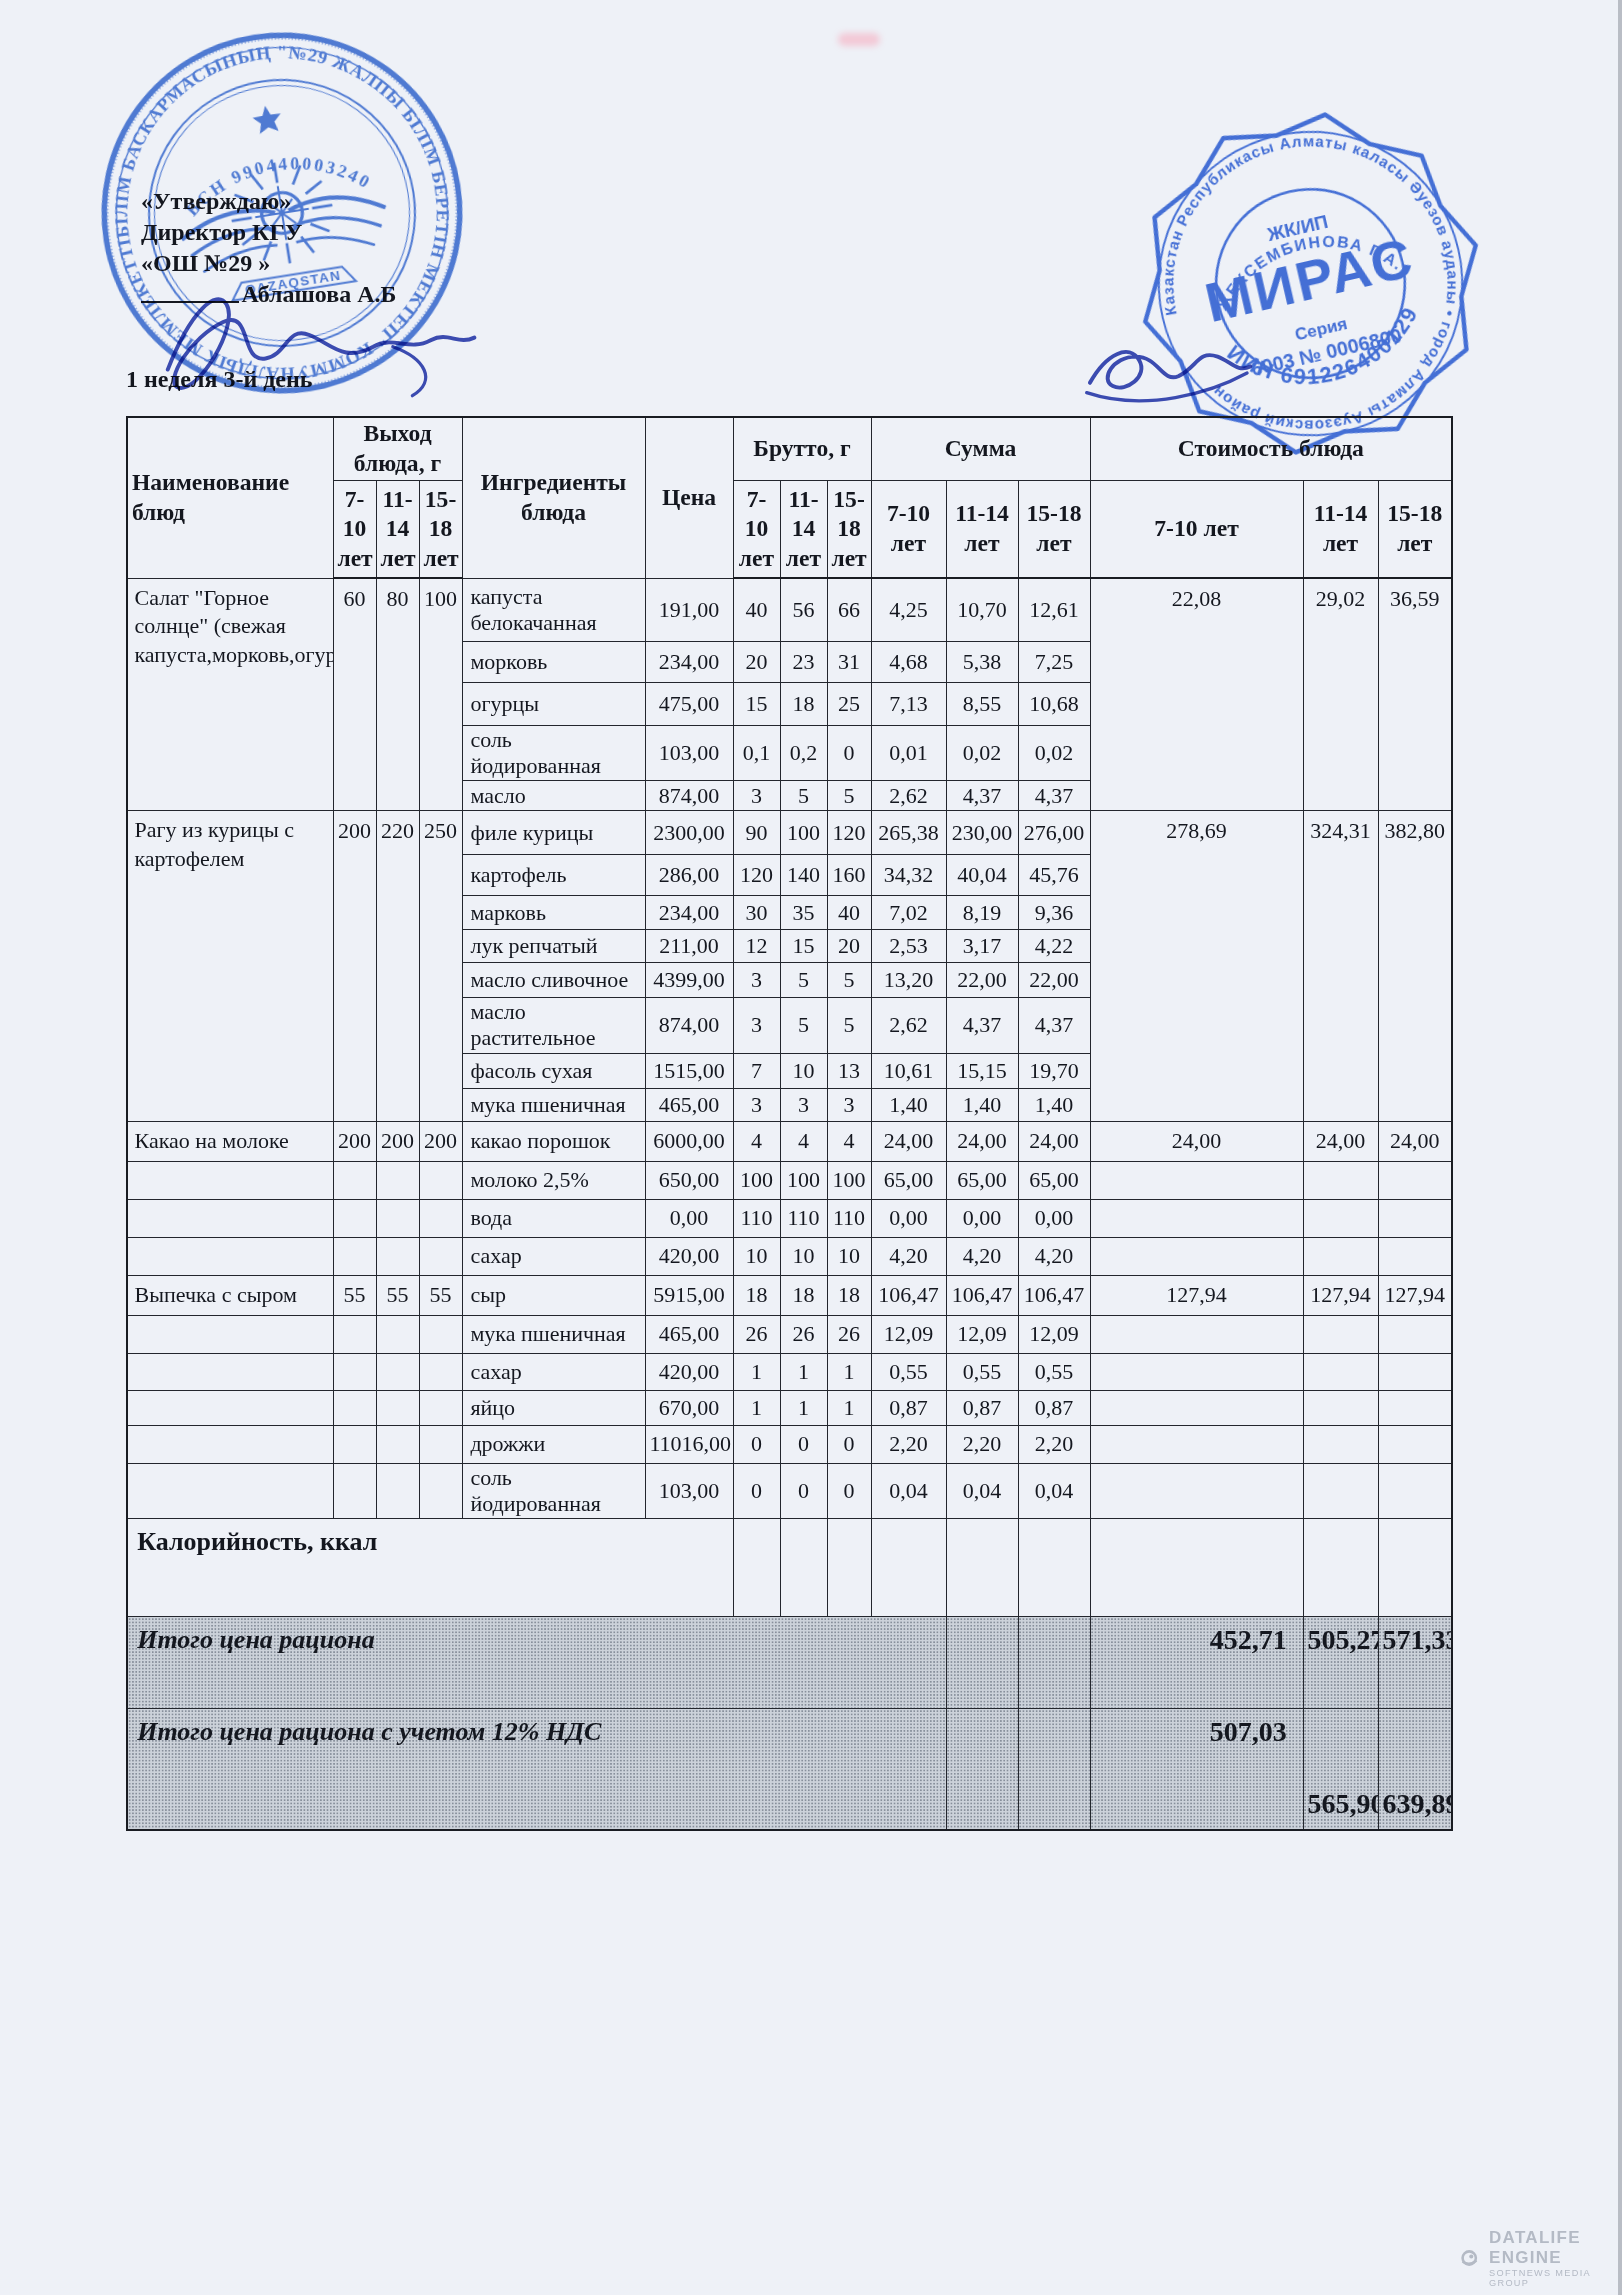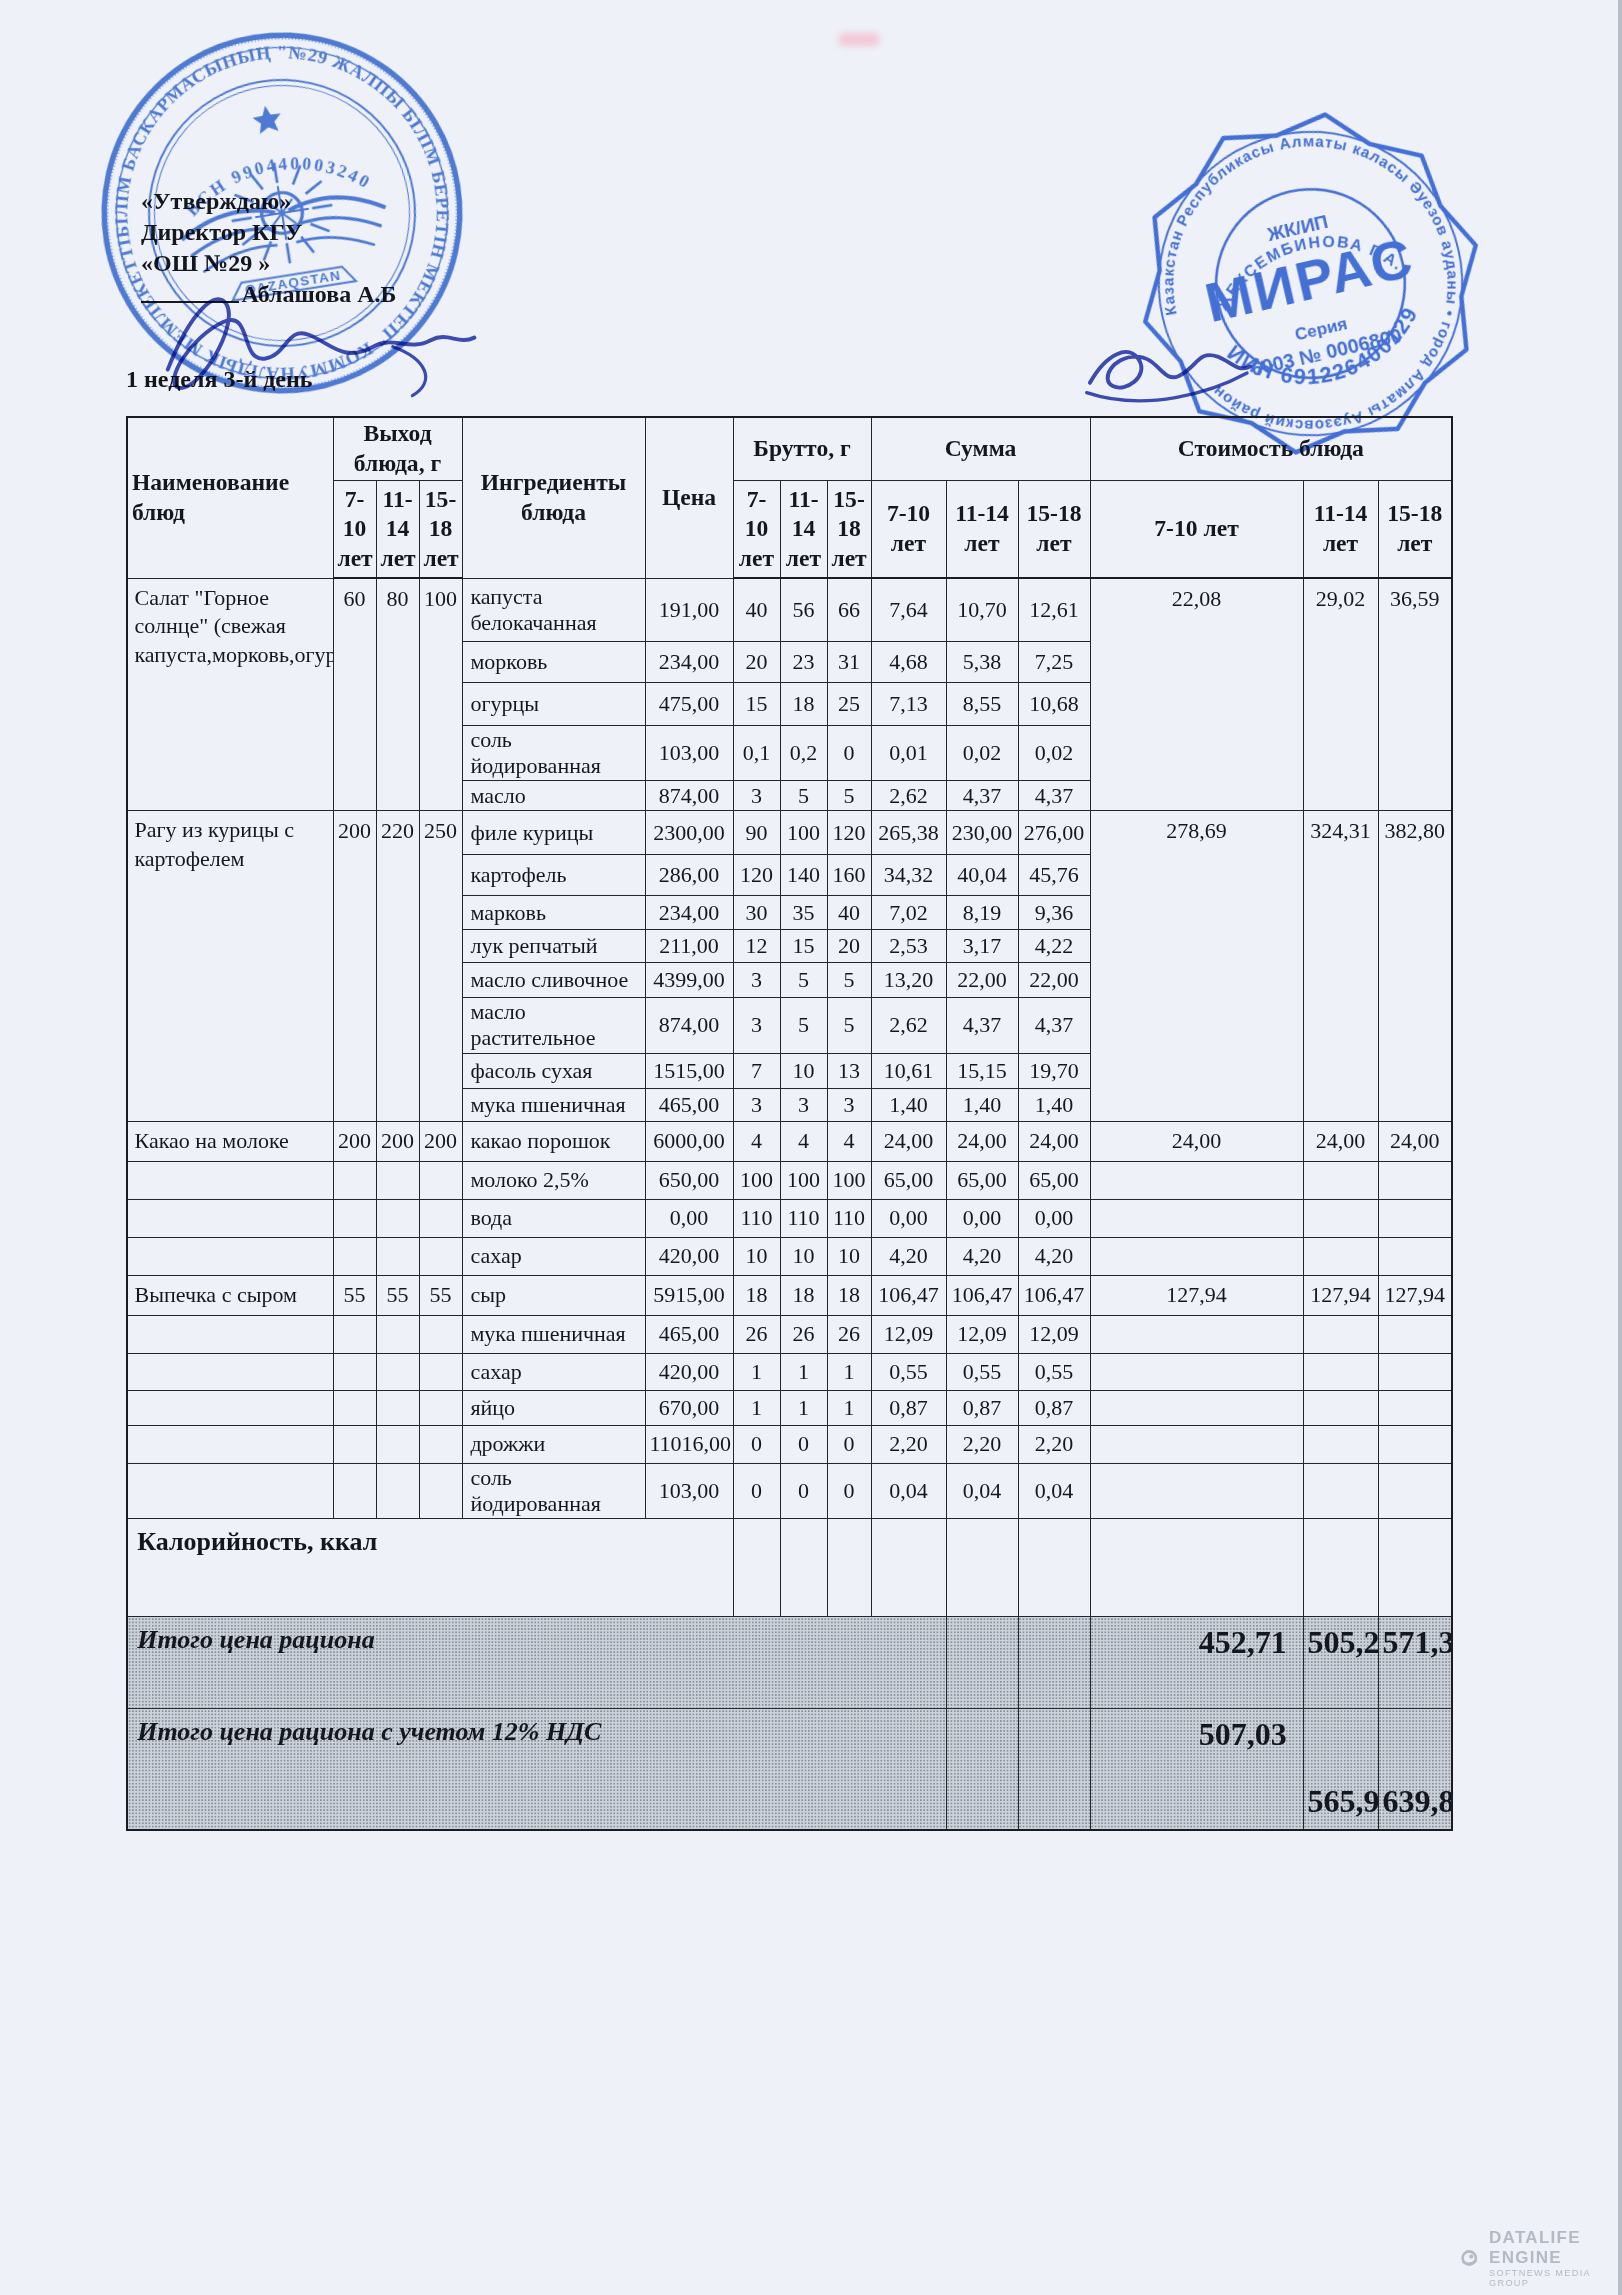--- a/index.html
+++ b/index.html
@@ -33,21 +33,21 @@
   td.dish-name{text-align:left;vertical-align:top;padding:5.2px 6.5px;line-height:1.3;}
   td.ingr{text-align:left;padding-left:7.9px;}
   td.vtop{vertical-align:top;padding-top:6.5px;}
   tr.h-kcal{height:98px;}
   tr.h-tot{height:92px;}
   tr.h-vat{height:121px;}
   td.klabel{font-weight:bold;text-align:left;vertical-align:top;font-size:26px;padding:7.9px 9.2px;}
   td.flabel{font-weight:bold;font-style:italic;text-align:left;vertical-align:top;font-size:26px;padding:7.9px 9.2px;}
   tr.shade td{background-color:#ccd2da;
       background-image:radial-gradient(rgba(66,76,92,.5) 0.7px,transparent 0.9px);background-size:3.3px 3.3px;}
-  td.tot{font-weight:bold;font-size:32px;vertical-align:top;padding-top:6.5px;}
+  td.tot{font-weight:bold;font-size:28px;vertical-align:top;padding-top:6.5px;}
   td.right{text-align:right;padding-right:15.7px;}
   td.vbot{vertical-align:bottom;padding-bottom:9.2px;}
 
   
   .wm{position:absolute;left:1459px;top:2228px;display:flex;align-items:center;gap:6.5px;color:#b4bac5;}
   .wm .t1{font-family:"Liberation Sans","DejaVu Sans",sans-serif;font-weight:bold;font-size:17px;letter-spacing:1.3px;}
   .wm .t2{font-family:"Liberation Sans","DejaVu Sans",sans-serif;font-size:9.2px;letter-spacing:1.3px;}
 </style>
 </head>
 <body>
@@ -221,21 +221,21 @@
         <tr style="height: 63px;">
           <td class="dish-name" rowspan="5">Салат "Горное солнце" (свежая капуста,морковь,огурцы)</td>
           <td class="vtop" rowspan="5">60</td>
           <td class="vtop" rowspan="5">80</td>
           <td class="vtop" rowspan="5">100</td>
           <td class="ingr">капуста белокачанная</td>
           <td>191,00</td>
           <td>40</td>
           <td>56</td>
           <td>66</td>
-          <td>7,64</td>
+          <td>4,25</td>
           <td>10,70</td>
           <td>12,61</td>
           <td class="vtop" rowspan="5">22,08</td>
           <td class="vtop" rowspan="5">29,02</td>
           <td class="vtop" rowspan="5">36,59</td>
         </tr>
         <tr style="height: 41px;">
           <td class="ingr">морковь</td>
           <td>234,00</td>
           <td>20</td>

